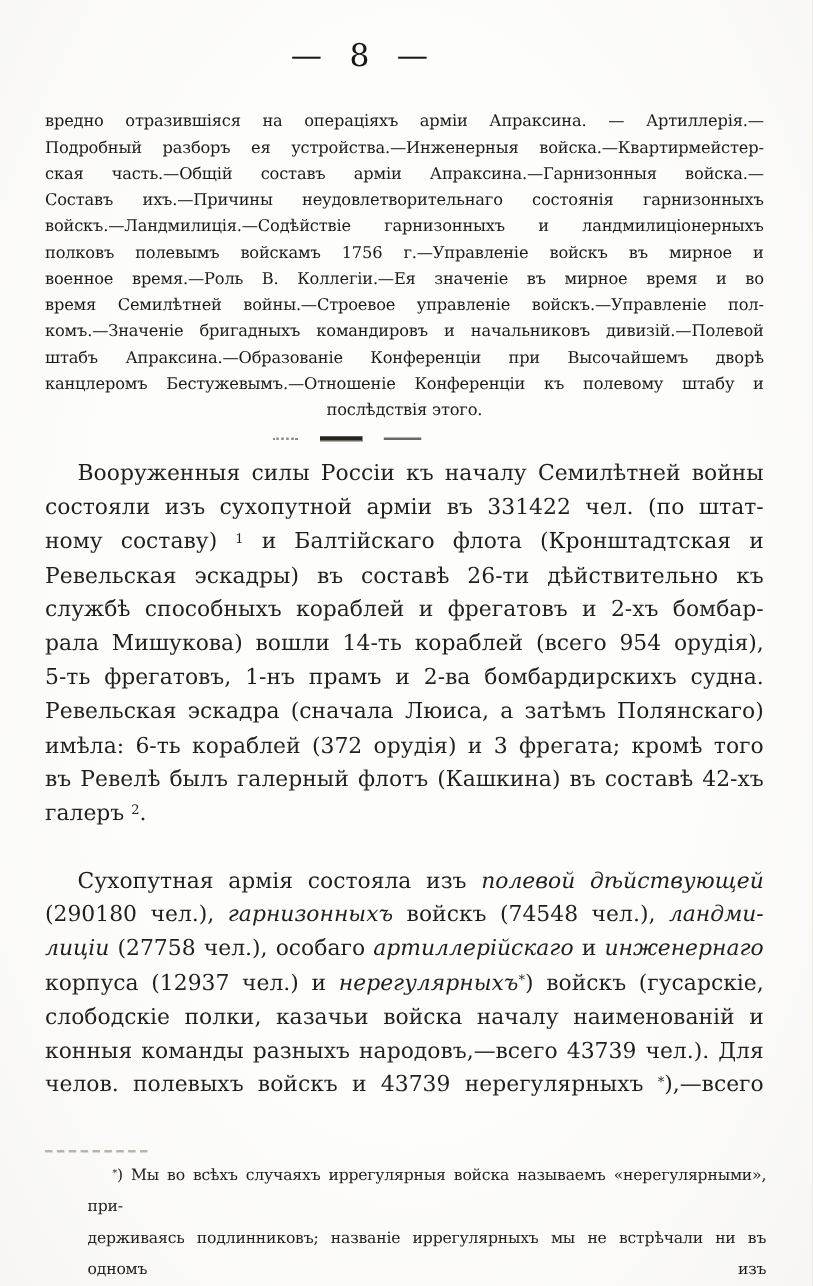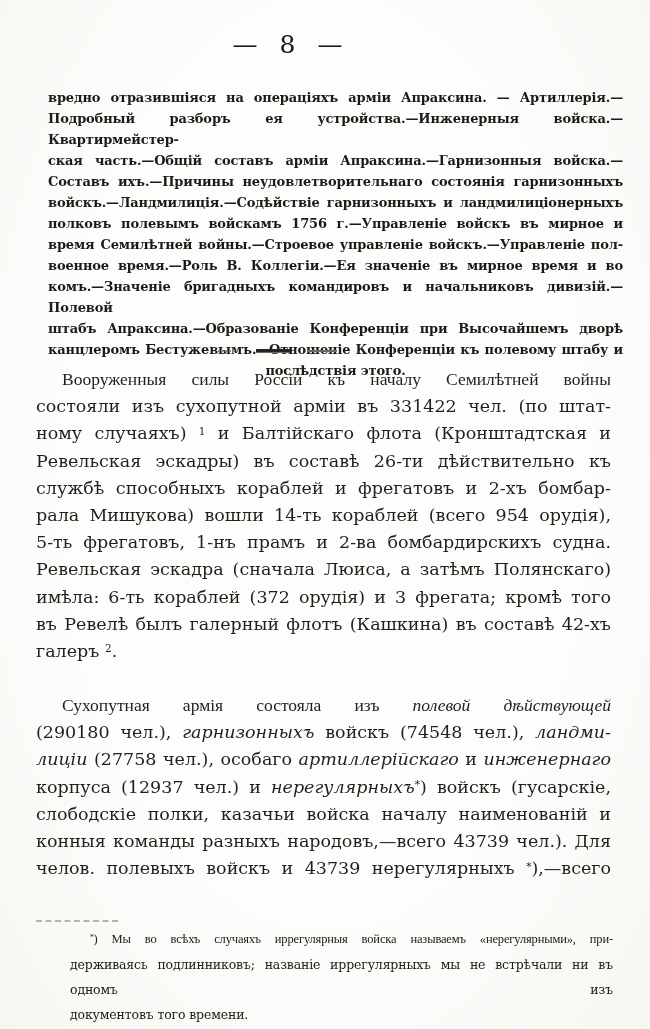--- a/index.html
+++ b/index.html
@@ -21,23 +21,23 @@
     text-align: center;
     transform: translateX(-36px);
     font-size: 25px;
     word-spacing: 14px;
     color: #181715;
   }
 
   
   .summary {
     position: absolute;
-    top: 87px; left: 48px; width: 575px;
+    top: 87px; left: 36px; width: 575px;
     font-size: 13px;
-    font-weight: 700;
+    font-weight: 400;
     letter-spacing: -0.15px;
     color: #1b1a17;
   }
   .sum-line { line-height: 21px; }
 
   
   .divider {
     position: absolute;
     top: 340px; left: 36px; width: 575px;
     text-align: center;
@@ -72,21 +72,21 @@
     font-size: 12.5px;
     letter-spacing: -0.15px;
     color: #232019;
   }
   .fn-line { line-height: 25px; margin-left: 34px; }
 
   
   .just { text-align: justify; text-align-last: justify; -moz-text-align-last: justify; }
   .left { text-align: center; text-align-last: left; }
   .cent { text-align: center; text-align-last: center; }
-  .ind  { text-indent: 26px; font-family: Liberation Serif, serif; }
+  .ind  { text-indent: 26px; }
   .footnote .ind { text-indent: 20px; }
 
   .it { font-style: italic; margin-top: 47px; }
   .sup {
     font-size: 60%;
     position: relative;
     top: -0.45em;
     line-height: 0;
   }
 </style>
@@ -99,38 +99,38 @@
     <span>— 8 —</span>
   </header>
 
   <section class="summary">
       <div class="sum-line just"><span class="">вредно отразившіяся на операціяхъ арміи Апраксина. — Артиллерія.—</span></div>
       <div class="sum-line just"><span class="">Подробный разборъ ея устройства.—Инженерныя войска.—Квартирмейстер-</span></div>
       <div class="sum-line just"><span class="">ская часть.—Общій составъ арміи Апраксина.—Гарнизонныя войска.—</span></div>
       <div class="sum-line just"><span class="">Составъ ихъ.—Причины неудовлетворительнаго состоянія гарнизонныхъ</span></div>
       <div class="sum-line just"><span class="">войскъ.—Ландмилиція.—Содѣйствіе гарнизонныхъ и ландмилиціонерныхъ</span></div>
       <div class="sum-line just"><span class="">полковъ полевымъ войскамъ 1756 г.—Управленіе войскъ въ мирное и</span></div>
+      <div class="sum-line just"><span class="">военное время.—Роль В. Коллегіи.—Ея значеніе въ мирное время и во</span></div>
       <div class="sum-line just"><span class="">время Семилѣтней войны.—Строевое управленіе войскъ.—Управленіе пол-</span></div>
-      <div class="sum-line just"><span class="">военное время.—Роль В. Коллегіи.—Ея значеніе въ мирное время и во</span></div>
       <div class="sum-line just"><span class="">комъ.—Значеніе бригадныхъ командировъ и начальниковъ дивизій.—Полевой</span></div>
       <div class="sum-line just"><span class="">штабъ Апраксина.—Образованіе Конференціи при Высочайшемъ дворѣ</span></div>
       <div class="sum-line just"><span class="">канцлеромъ Бестужевымъ.—Отношеніе Конференціи къ полевому штабу и</span></div>
       <div class="sum-line cent"><span class="">послѣдствія этого.</span></div>
     </section>
 
   <div class="divider">
     <span class="d1"></span>
     <span class="d2"></span>
     <span class="d3"></span>
   </div>
 
   <section class="bodytext p1">
       <div class="body-line just ind"><span class="">Вооруженныя силы Россіи къ началу Семилѣтней войны</span></div>
       <div class="body-line just"><span class="">состояли изъ сухопутной арміи въ 331422 чел. (по штат-</span></div>
-      <div class="body-line just"><span class="">ному случаяхъ) </span><span class="sup">1</span><span class=""> и Балтійскаго флота (Кронштадтская и</span></div>
+      <div class="body-line just"><span class="">ному составу) </span><span class="sup">1</span><span class=""> и Балтійскаго флота (Кронштадтская и</span></div>
       <div class="body-line just"><span class="">Ревельская эскадры) въ составѣ 26-ти дѣйствительно къ</span></div>
       <div class="body-line just"><span class="">службѣ способныхъ кораблей и фрегатовъ и 2-хъ бомбар-</span></div>
       <div class="body-line just"><span class="">рала Мишукова) вошли 14-ть кораблей (всего 954 орудія),</span></div>
       <div class="body-line just"><span class="">5-ть фрегатовъ, 1-нъ прамъ и 2-ва бомбардирскихъ судна.</span></div>
       <div class="body-line just"><span class="">Ревельская эскадра (сначала Люиса, а затѣмъ Полянскаго)</span></div>
       <div class="body-line just"><span class="">имѣла: 6-ть кораблей (372 орудія) и 3 фрегата; кромѣ того</span></div>
       <div class="body-line just"><span class="">въ Ревелѣ былъ галерный флотъ (Кашкина) въ составѣ 42-хъ</span></div>
       <div class="body-line left"><span class="">галеръ </span><span class="sup">2</span><span class="">.</span></div>
     </section>
 

